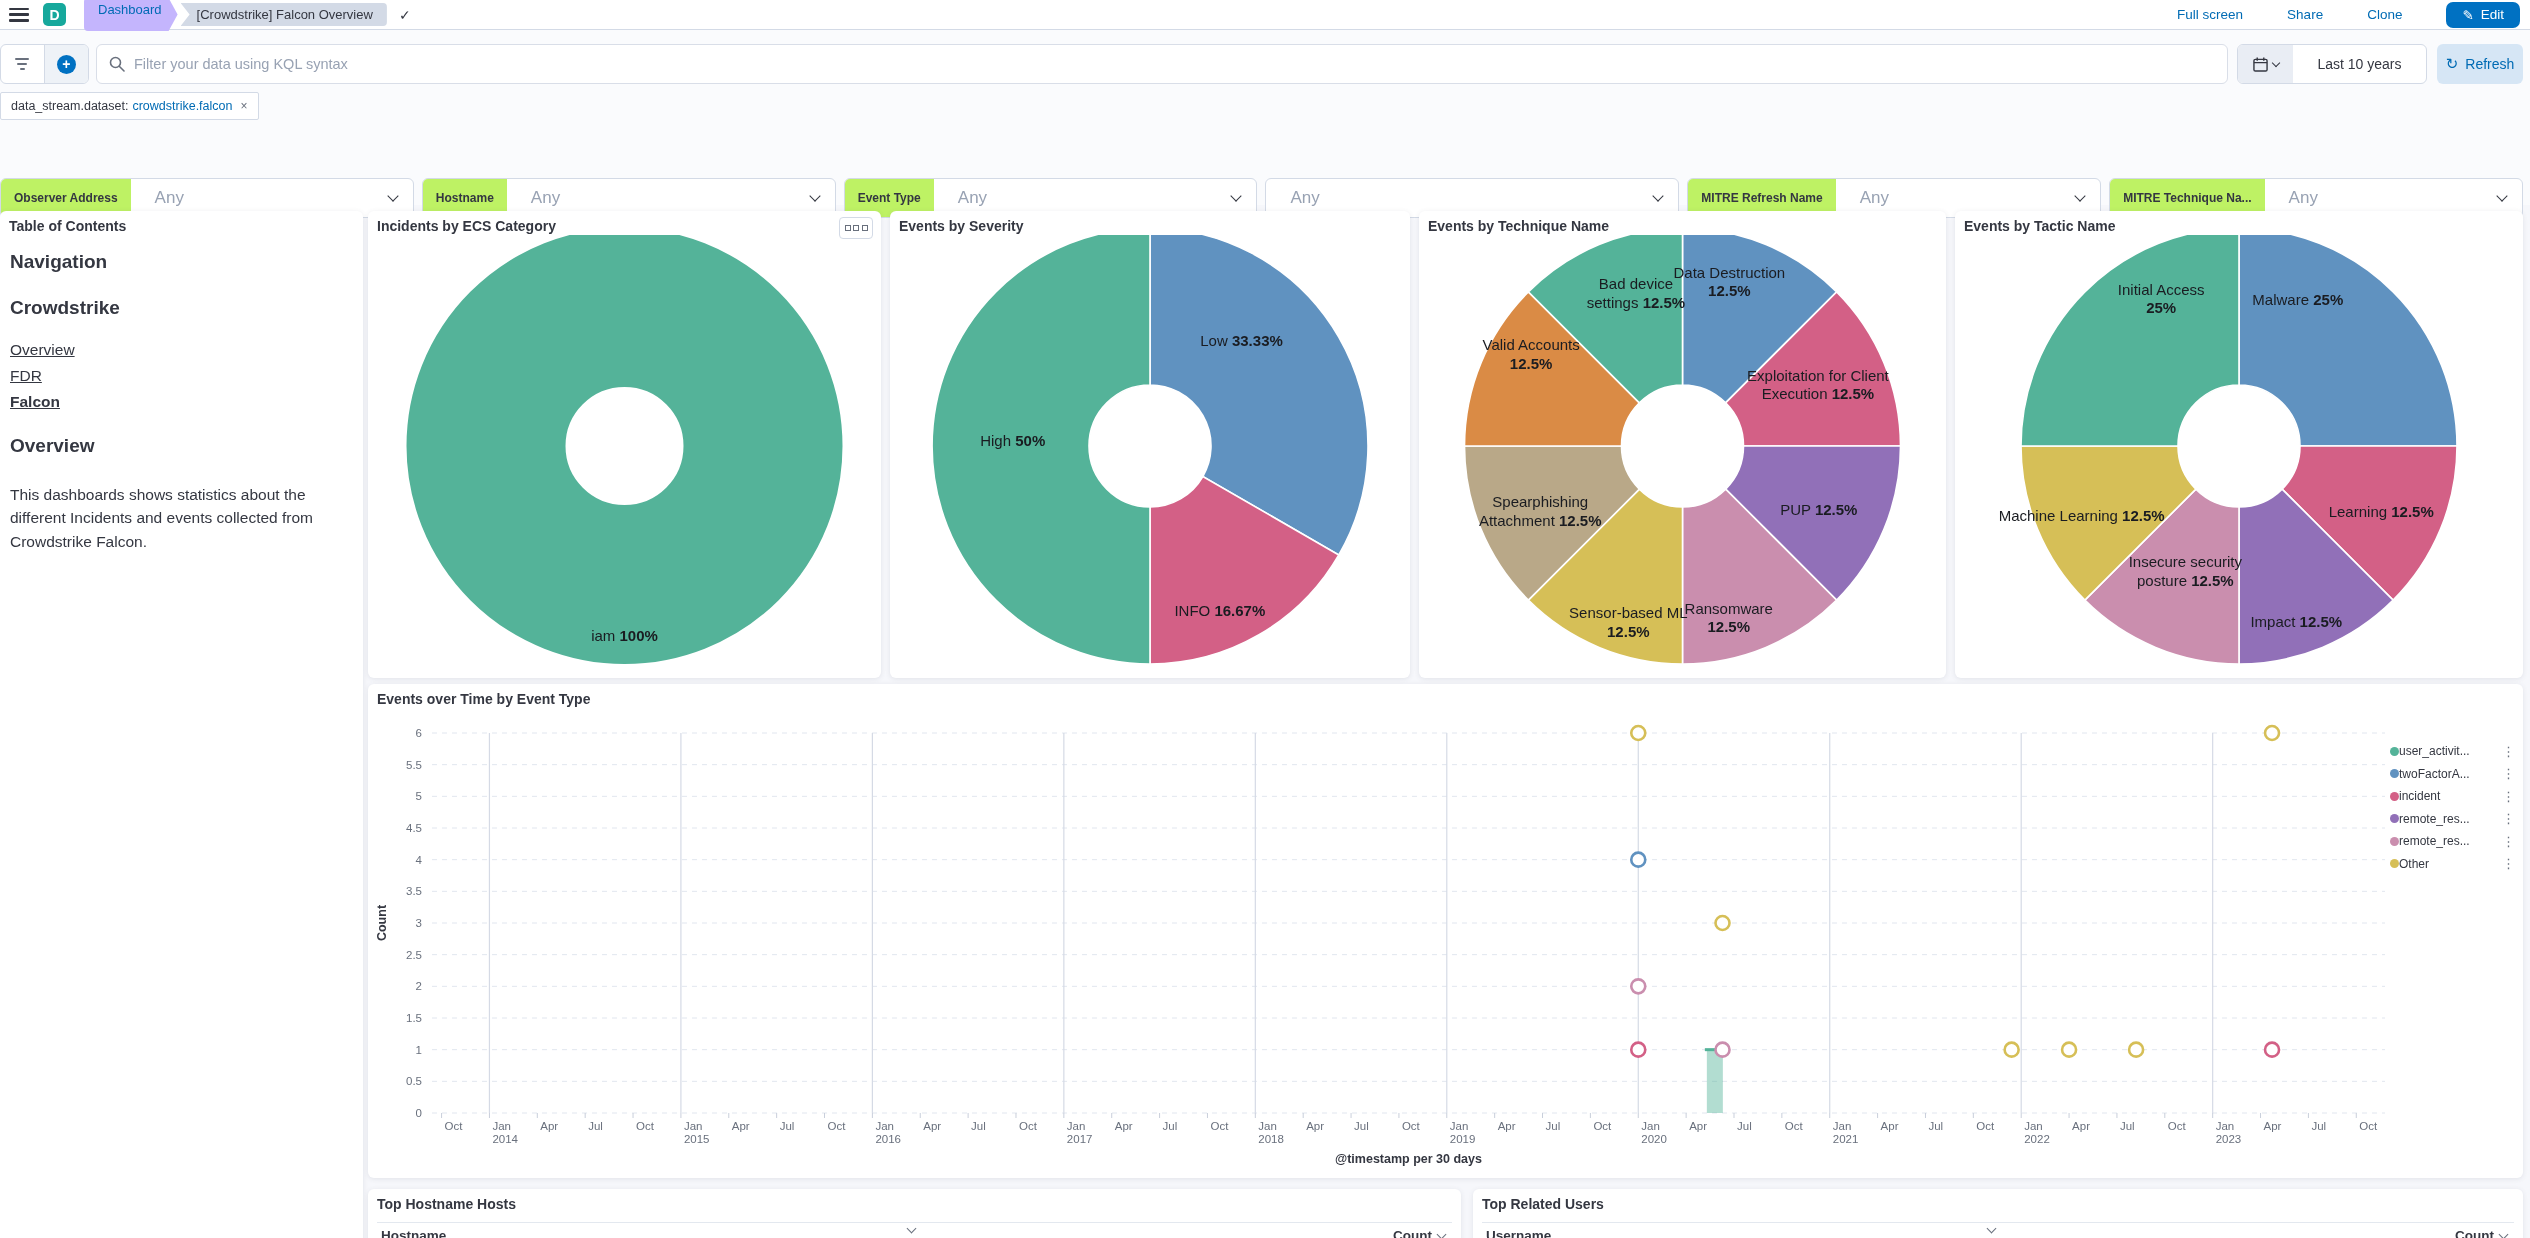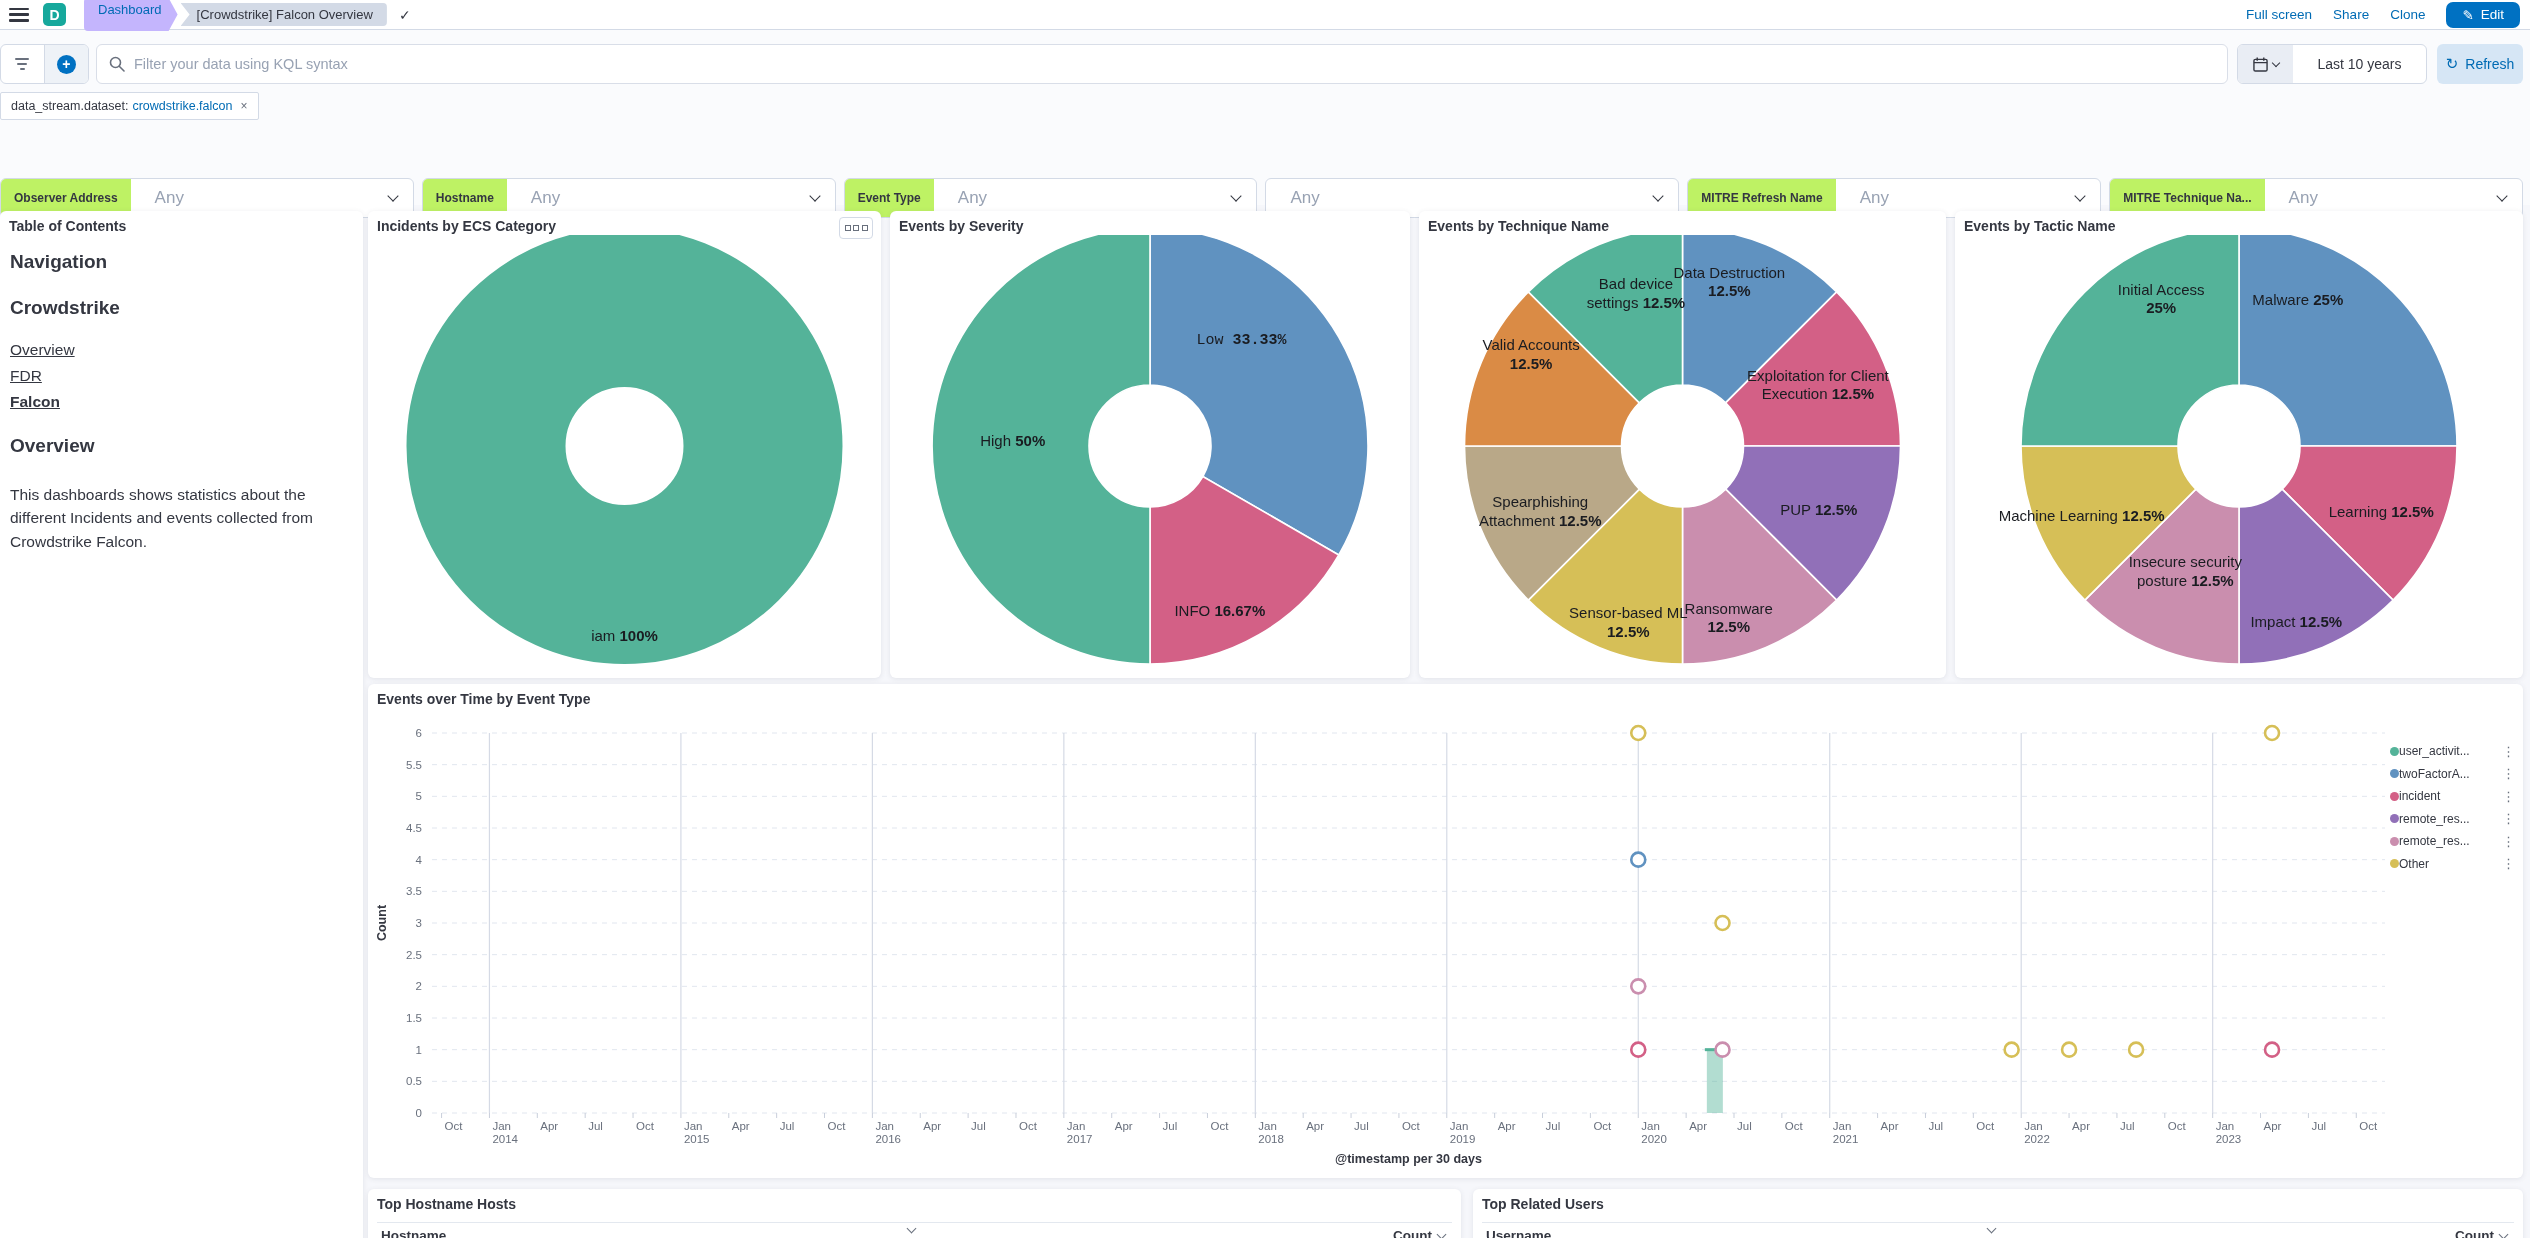--- a/index.html
+++ b/index.html
@@ -7,21 +7,21 @@
 
   
   #top-header { position:absolute; left:0; top:0; width:2530px; height:30px; background:#fff; border-bottom:1px solid #D3DAE6; display:flex; align-items:center; z-index:20; }
   .burger { width:20px; height:14px; margin-left:9px; display:flex; flex-direction:column; justify-content:space-between; cursor:pointer; }
   .burger span { display:block; height:2.6px; background:#343741; border-radius:1px; }
   .logo-badge { width:23px; height:23px; border-radius:5px; background:#16A89C; color:#fff; font-weight:bold; font-size:14px; display:flex; align-items:center; justify-content:center; margin-left:14px; }
   .crumbs { display:flex; align-items:center; margin-left:18px; height:23px; }
   .crumb1 { background:#c4b5fd; color:#006BB4; font-size:13px; font-weight:500; height:33px; line-height:23px; padding:0 16px 0 14px; clip-path:polygon(0 0, calc(100% - 9px) 0, 100% 50%, calc(100% - 9px) 100%, 0 100%); border-radius:4px 0 0 4px; }
   .crumb2 { background:#D3DAE6; color:#343741; font-size:13px; font-weight:500; height:23px; line-height:23px; padding:0 14px 0 16px; margin-left:3px; clip-path:polygon(0 0, 100% 0, 100% 100%, 0 100%, 9px 50%); border-radius:0 4px 4px 0; }
   .check-ic { color:#343741; font-size:14px; margin-left:12px; }
-  .header-actions { margin-left:auto; display:flex; align-items:center; gap:21px; padding-right:10px;justify-content:center; }
+  .header-actions { margin-left:auto; display:flex; align-items:center; gap:44px; padding-right:10px;justify-content:center; }
   .hdr-link { color:#006BB4; font-size:13.5px; cursor:pointer; }
   .edit-btn { background:#0071C2; color:#fff; font-size:13.5px; font-weight:500; border:none; border-radius:7px; height:26px; padding:0 16px; display:flex; align-items:center; gap:7px; cursor:pointer; }
 
   
   #query-area { position:absolute; left:0; top:30px; width:2530px; height:175px; background:#FAFBFD; }
   .qbar { position:absolute; left:0; top:14px; height:40px; width:2530px; }
   .qb-left { position:absolute; left:0; top:0; width:89px; height:40px; border:1px solid #D3DAE6; border-radius:6px; background:#fff; display:flex; }
   .qb-filter { width:44px; display:flex; align-items:center; justify-content:center; border-right:1px solid #D3DAE6; cursor:pointer; }
   .flt-lines { display:flex; flex-direction:column; gap:3px; align-items:center; }
   .flt-lines i { display:block; height:2px; background:#69707D; border-radius:1px; }
@@ -224,21 +224,21 @@
     </div>
 </div>
 <div class="panel" id="pie-panel-1">
   <div class="panel-title">Events by Severity</div>
   <div class="pie-wrap">
       <svg width="520" height="443" style="position: absolute; left: 0px; top: 0px;">
         <path d="M 260 -7 A 218 218 0 0 1 448.8163627907512 319.96045678351123 L 312.83393637722855 241.4889351550192 A 61 61 0 0 0 260 150 Z" fill="#6092C0" stroke="#fff" stroke-width="1.6"></path>
         <path d="M 448.8163627907512 319.96045678351123 A 218 218 0 0 1 260 429 L 260 272 A 61 61 0 0 0 312.83393637722855 241.4889351550192 Z" fill="#D36086" stroke="#fff" stroke-width="1.6"></path>
         <path d="M 260 429 A 218 218 0 0 1 259.99999999999994 -7 L 260 150 A 61 61 0 0 0 260 272 Z" fill="#54B399" stroke="#fff" stroke-width="1.6"></path>
       </svg>
-      <div class="pie-label" style="left: 351.533px; top: 105.703px; width: 160px; font-family: Liberation Mono, monospace;"><span>Low </span><b>33.33%</b></div>
+      <div class="pie-label" style="left: 351.533px; top: 105.703px; width: 160px;"><span>Low </span><b>33.33%</b></div>
       <div class="pie-label" style="left: 329.847px; top: 375.549px; width: 160px;"><span>INFO </span><b>16.67%</b></div>
       <div class="pie-label" style="left: 122.744px; top: 206.207px; width: 140px;"><span>High </span><b>50%</b></div>
     </div>
 </div>
 <div class="panel" id="pie-panel-2">
   <div class="panel-title">Events by Technique Name</div>
   <div class="pie-wrap">
       <svg width="527" height="443" style="position: absolute; left: 0px; top: 0px;">
         <path d="M 263.5 -7 A 218 218 0 0 1 417.64927829866735 56.85072170133262 L 306.6335136523794 167.8664863476206 A 61 61 0 0 0 263.5 150 Z" fill="#6092C0" stroke="#fff" stroke-width="1.6"></path>
         <path d="M 417.64927829866735 56.85072170133262 A 218 218 0 0 1 481.5 211 L 324.5 211 A 61 61 0 0 0 306.6335136523794 167.8664863476206 Z" fill="#D36086" stroke="#fff" stroke-width="1.6"></path>

